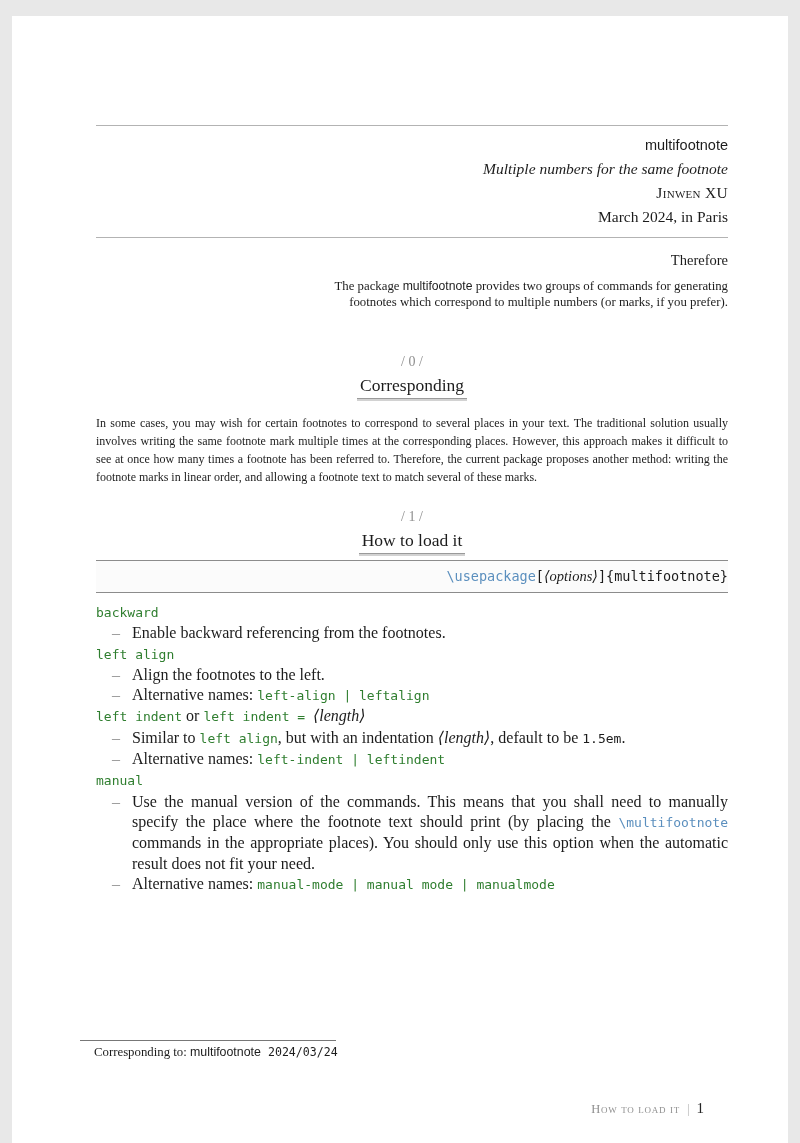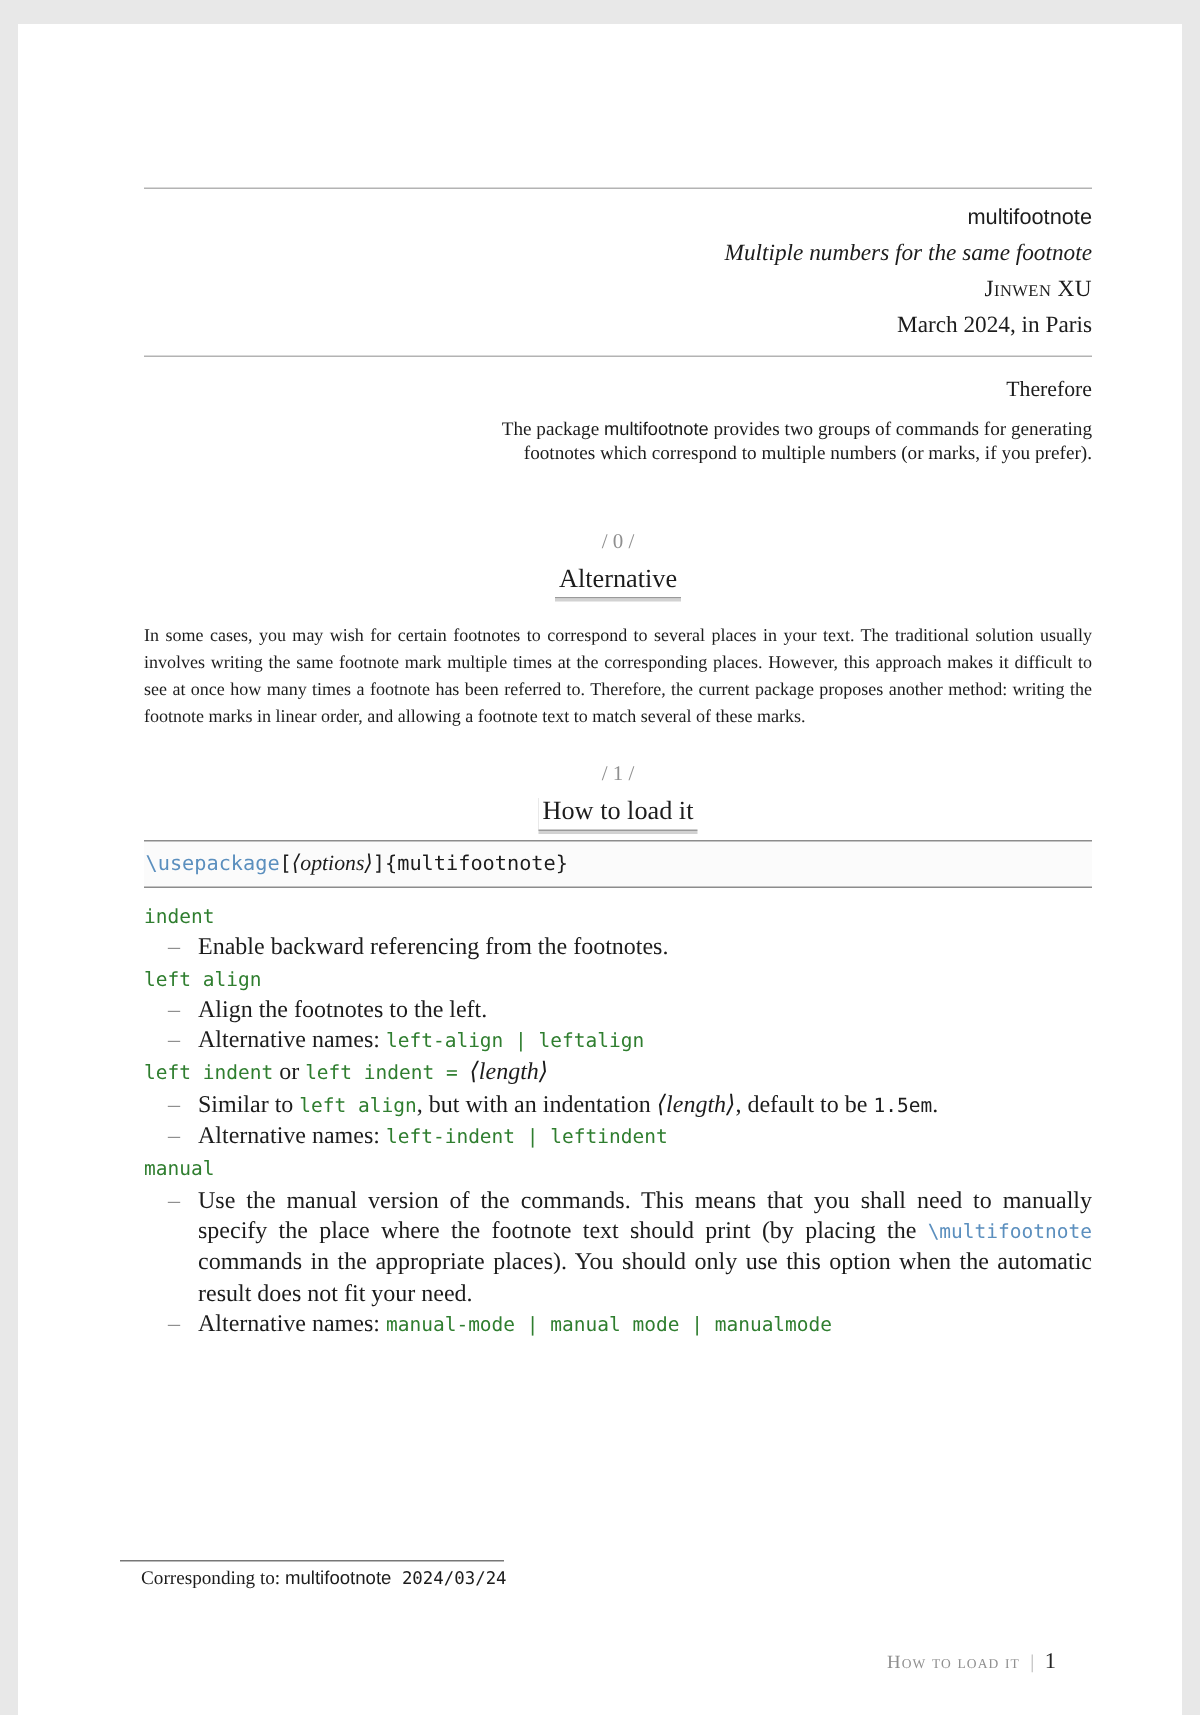--- a/index.html
+++ b/index.html
@@ -41,21 +41,21 @@
     box-shadow:0 2px 0 var(--underline-light);
   }
 
   .body-par{font-size:12px;line-height:18px;text-align:justify;margin:14px 0 0;}
   .lead-par{margin-top:14px;}
   .intro-par{margin-top:15px;}
 
   
   .codeblock{
     margin-top:6px;border-top:1px solid var(--code-rule);border-bottom:1px solid var(--code-rule);
-    background:var(--code-bg);padding:7px 0 7px 1px;font-size:13.5px;line-height:16px;
+    background:var(--code-bg);padding:7px 0 7px 1px;font-size:13.5px;line-height:16px;text-align:right;
   }
   .codeblock .run-c,.codeblock .run-ck,.codeblock .run-cb{font-size:13.5px;}
   .codeblock .run-i{font-size:14.5px;}
 
   .options-intro{margin-top:21px;}
 
   
   .options{margin-top:9px;font-size:16px;line-height:20.3px;}
   .opt-term{text-align:left;}
   .opt-item{padding-left:36px;position:relative;text-align:justify;}
@@ -95,35 +95,35 @@
       <div class="date">March 2024, in Paris</div>
     </header>
 
     <section class="abstract">
       <div class="abstract-title">Therefore</div>
       <p class="abstract-text"><span class="run-t">The package </span><span class="run-s">multifootnote</span><span class="run-t"> provides two groups of commands for generating footnotes which correspond to multiple numbers (or marks, if you prefer).</span></p>
     </section>
 
     <section>
       <div class="sec-num first">/ 0 /</div>
-      <h2><span class="sec-title">Alternative</span></h2>
+      <h2><span class="sec-title">Corresponding</span></h2>
       <p class="body-par intro-par">In some cases, you may wish for certain footnotes to correspond to several places in your text. The traditional solution usually involves writing the same footnote mark multiple times at the corresponding places. However, this approach makes it difficult to see at once how many times a footnote has been referred to. Therefore, the current package proposes another method: writing the footnote marks in linear order, and allowing a footnote text to match several of these marks.</p>
     </section>
 
     <section>
       <div class="sec-num second">/ 1 /</div>
       <h2><span class="sec-title">How to load it</span></h2>
 
       <div class="codeblock">
         <code><span class="run-cb">\usepackage</span><span class="run-ck">[</span><span class="run-i">⟨options⟩</span><span class="run-ck">]{multifootnote}</span></code>
       </div>
 
 
       <div class="options" id="options-list">
-          <div class="opt-term"><span class="run-c">indent</span></div>
+          <div class="opt-term"><span class="run-c">backward</span></div>
           <div class="opt-item"><span class="dash">–</span><span><span class="run-t">Enable backward referencing from the footnotes.</span></span></div>
           <div class="opt-term"><span class="run-c">left align</span></div>
           <div class="opt-item"><span class="dash">–</span><span><span class="run-t">Align the footnotes to the left.</span></span></div>
           <div class="opt-item"><span class="dash">–</span><span><span class="run-t">Alternative names: </span><span class="run-c">left-align | leftalign</span></span></div>
           <div class="opt-term"><span class="run-c">left indent</span><span class="run-t"> or </span><span class="run-c">left indent</span><span class="run-c"> = </span><span class="run-i">⟨length⟩</span></div>
           <div class="opt-item"><span class="dash">–</span><span><span class="run-t">Similar to </span><span class="run-c">left align</span><span class="run-t">, but with an indentation </span><span class="run-i">⟨length⟩</span><span class="run-t">, default to be </span><span class="run-ck">1.5em</span><span class="run-t">.</span></span></div>
           <div class="opt-item"><span class="dash">–</span><span><span class="run-t">Alternative names: </span><span class="run-c">left-indent | leftindent</span></span></div>
           <div class="opt-term"><span class="run-c">manual</span></div>
           <div class="opt-item"><span class="dash">–</span><span><span class="run-t">Use the manual version of the commands. This means that you shall need to manually specify the place where the footnote text should print (by placing the </span><span class="run-cb">\multifootnote</span><span class="run-t"> commands in the appropriate places). You should only use this option when the automatic result does not fit your need.</span></span></div>
           <div class="opt-item"><span class="dash">–</span><span><span class="run-t">Alternative names: </span><span class="run-c">manual-mode | manual mode | manualmode</span></span></div>

